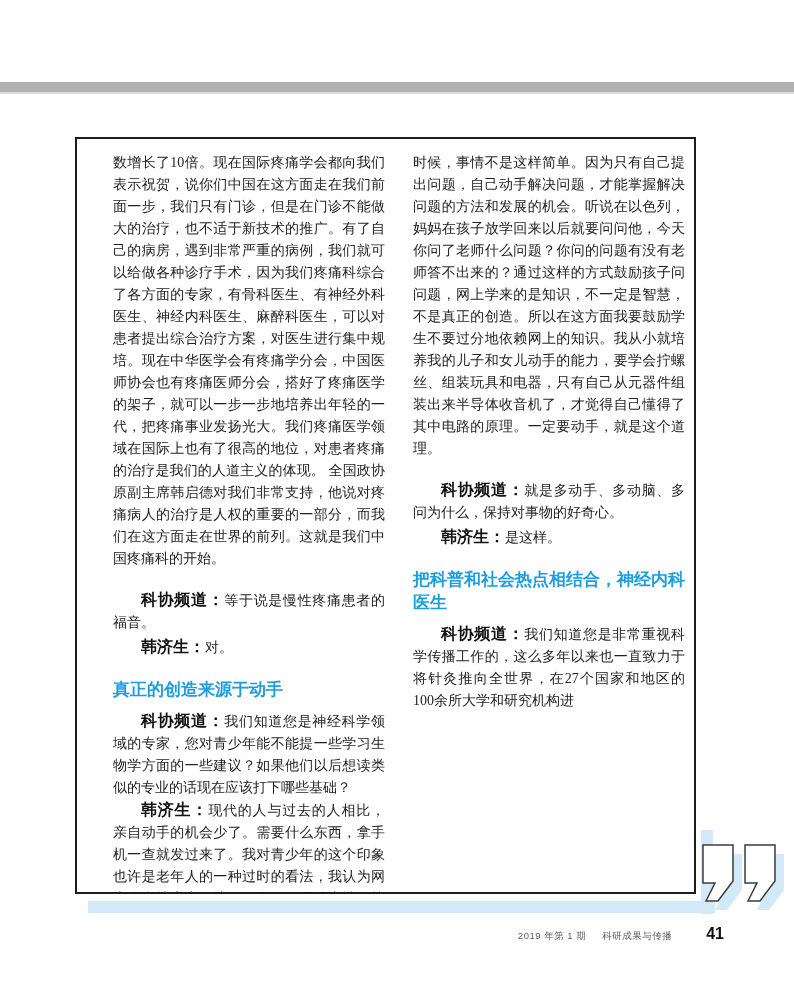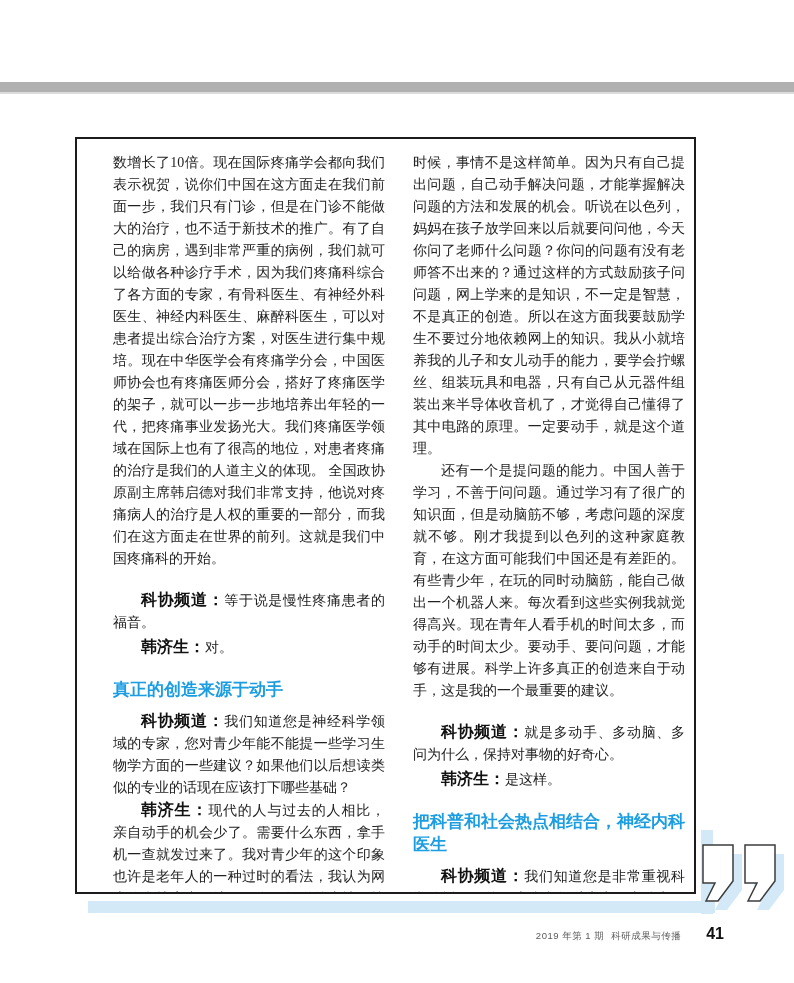--- a/index.html
+++ b/index.html
@@ -41,21 +41,21 @@
   }
   .qa-block{margin-top:19px;margin-bottom:19px;}
   .qa-block p + p{margin-top:2px;}
   .heading{
     font-family:"Liberation Sans", sans-serif;font-weight:bold;
     color:var(--accent_blue,#1b9de2);font-size:17px;line-height:23px;
     margin:17px 0 9px 0;text-align:left;text-indent:0;
   }
   .footer{
     position:absolute;top:925px;right:70px;z-index:2;
-    display:flex;align-items:baseline;gap:7px;
+    display:flex;align-items:baseline;gap:16px;
     font-family:"Liberation Sans", sans-serif;
   }
   .footer-small{font-size:9.5px;color:var(--footer_text,#5a5a5a);letter-spacing:0.5px;}
   .footer-page{font-size:16px;font-weight:bold;color:#111;margin-left:18px;}
 </style>
 </head>
 <body>
 
 <div class="top-bar"></div>
 
@@ -74,21 +74,20 @@
       </div>
 
       <h3 class="heading">真正的创造来源于动手</h3>
 
       <p class="body-text indent"><span class="speaker">科协频道：</span><span>我们知道您是神经科学领域的专家，您对青少年能不能提一些学习生物学方面的一些建议？如果他们以后想读类似的专业的话现在应该打下哪些基础？</span></p>
       <p class="body-text indent"><span class="speaker">韩济生：</span><span>现代的人与过去的人相比，亲自动手的机会少了。需要什么东西，拿手机一查就发过来了。我对青少年的这个印象也许是老年人的一种过时的看法，我认为网上信息搜索太发达了，有不知道的事情，按几下键，所需要的回答都来了。信息化高度发达，有利于知识积累，办事效率高，这肯定是好事。但有的</span></p>
     </div>
 
     <div class="col">
       <p class="body-text">时候，事情不是这样简单。因为只有自己提出问题，自己动手解决问题，才能掌握解决问题的方法和发展的机会。听说在以色列，妈妈在孩子放学回来以后就要问问他，今天你问了老师什么问题？你问的问题有没有老师答不出来的？通过这样的方式鼓励孩子问问题，网上学来的是知识，不一定是智慧，不是真正的创造。所以在这方面我要鼓励学生不要过分地依赖网上的知识。我从小就培养我的儿子和女儿动手的能力，要学会拧螺丝、组装玩具和电器，只有自己从元器件组装出来半导体收音机了，才觉得自己懂得了其中电路的原理。一定要动手，就是这个道理。</p>
-      <p class="body-text indent">还有一个是提问题的能力。中国人善于学习，不善于问问题。通过学习有了很广的知识面，但是动脑筋不够，考虑问题的深度就不够。刚才我提到以色列的这种家庭教育，在这方面可能我们中国还是有差距的。有些青少年，在玩的同时动脑筋，能自己做出一个机器人来。每次看到这些实例我就觉得高兴。现在青年人看手机的时间太多，而动手的时间太少。要动手、要问问题，才能够有进展。科学上许多真正的创造来自于动手，这是我的一个最重要的建议。</p>
 
       <div class="qa-block">
         <p class="body-text indent"><span class="speaker">科协频道：</span><span>就是多动手、多动脑、多问为什么，保持对事物的好奇心。</span></p>
         <p class="body-text indent"><span class="speaker">韩济生：</span><span>是这样。</span></p>
       </div>
 
       <h3 class="heading">把科普和社会热点相结合，神经内科医生</h3>
 
       <p class="body-text indent"><span class="speaker">科协频道：</span><span>我们知道您是非常重视科学传播工作的，这么多年以来也一直致力于将针灸推向全世界，在27个国家和地区的100余所大学和研究机构进</span></p>
     </div>

